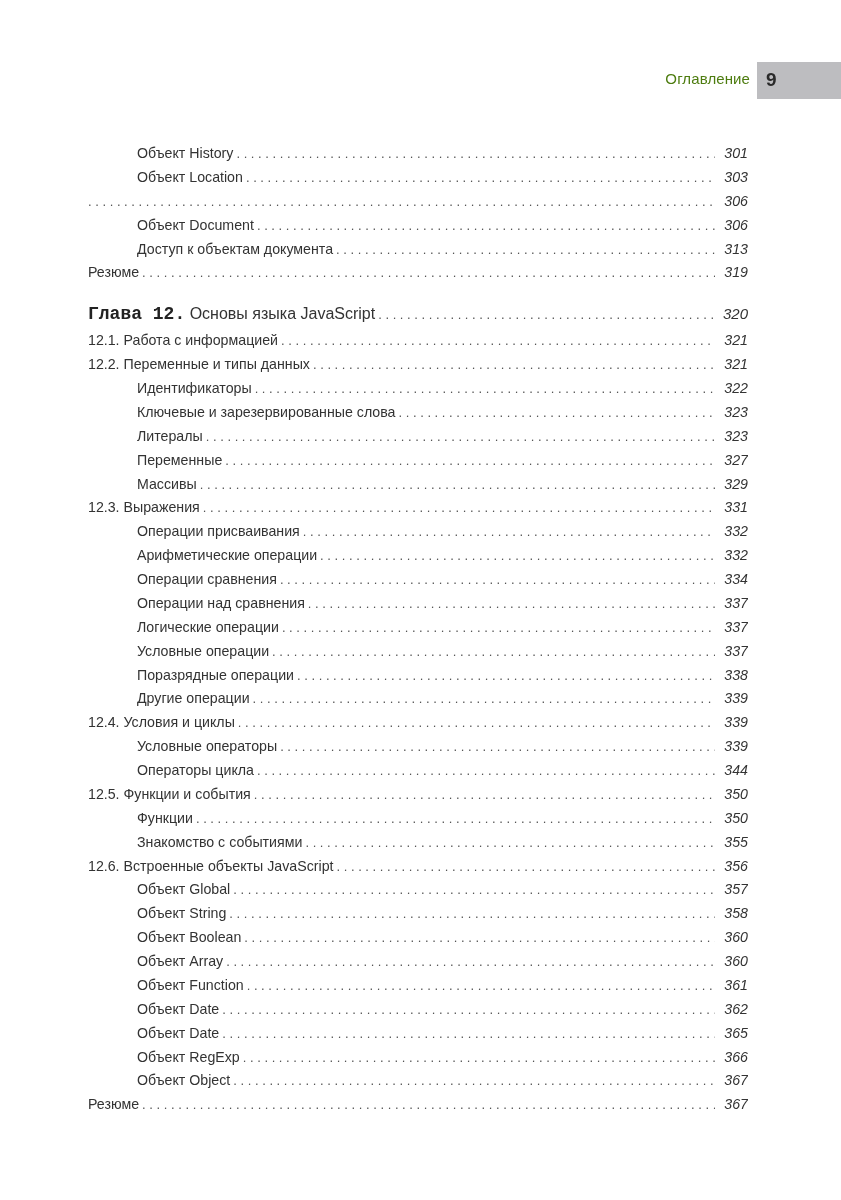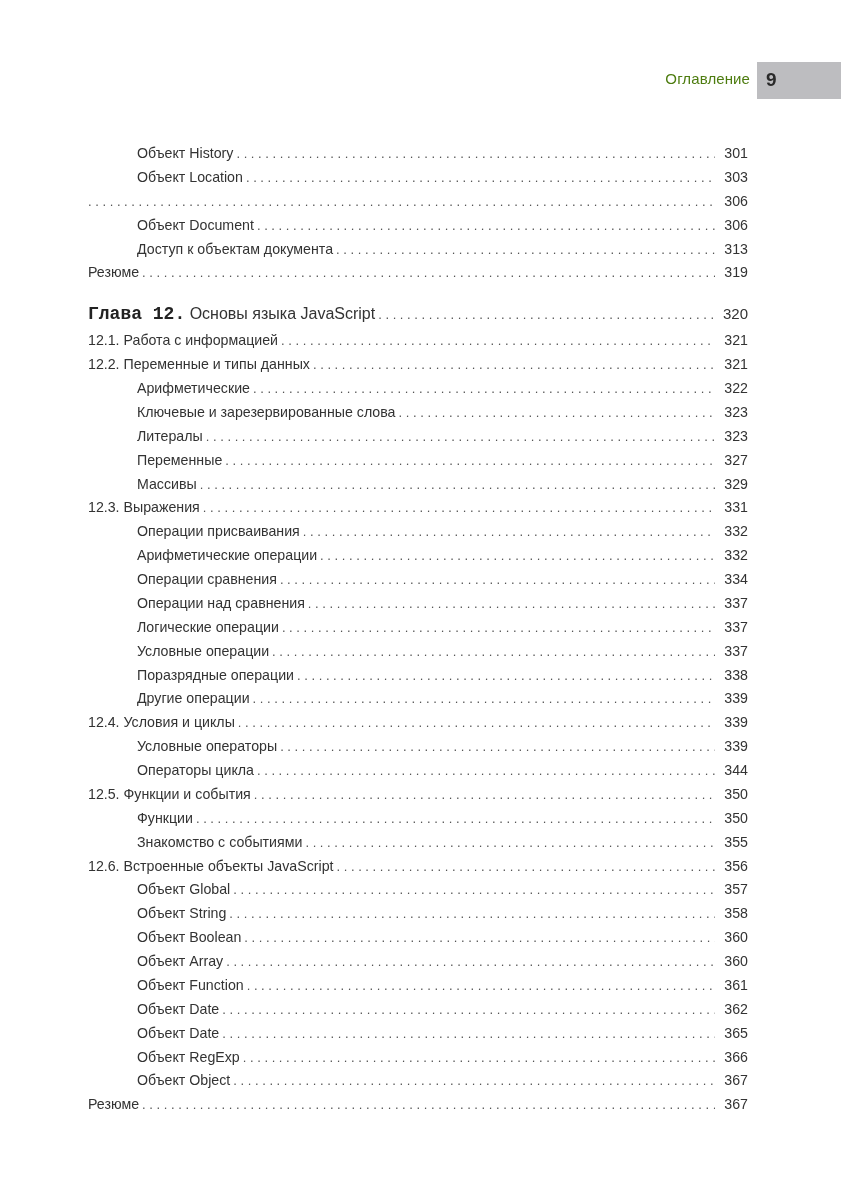--- a/index.html
+++ b/index.html
@@ -27,21 +27,21 @@
   .row.l2 { padding-left:49px; }
   .row .t { flex:0 0 auto; padding-right:3px; }
   .row .d {
     flex:1 1 auto; overflow:hidden; color:#555; letter-spacing:3.2px; font-size:13px;
   }
   .row .d::before {
     content:". . . . . . . . . . . . . . . . . . . . . . . . . . . . . . . . . . . . . . . . . . . . . . . . . . . . . . . . . . . . . . . . . . . . . . . . . . . . . . . . . . . . . . . . . . . . . . . . . . . . . . . . . . . . . . . . . . . . . . . . . . . . . . . . . . . . . .";
     letter-spacing:0; word-spacing:0;
     font-size:13px;
   }
-  .row .p { flex:0 0 auto; padding-left:3px; text-align:right; width:30px; }
+  .row .p { flex:0 0 auto; padding-left:3px; text-align:right; width:30px;font-style:italic; }
   .row.chapter {
     font-size:16px; height:30px; line-height:30px; margin-top:14px; margin-bottom:0;
   }
   .row.chapter .t .bold { font-weight:bold; font-size:18px; color:#222;font-family:Liberation Mono, monospace; }
   .row.chapter .t .rest { font-weight:normal; font-size:16px; color:#333; }
   .row.chapter .p { font-size:15px; }
 </style>
 </head>
 <body>
 
@@ -99,21 +99,21 @@
         <span class="t">12.1. Работа с информацией</span>
         <span class="d"></span>
         <span class="p">321</span>
       </div>
       <div class="row">
         <span class="t">12.2. Переменные и типы данных</span>
         <span class="d"></span>
         <span class="p">321</span>
       </div>
       <div class="row l2">
-        <span class="t">Арифметические</span>
+        <span class="t">Идентификаторы</span>
         <span class="d"></span>
         <span class="p">322</span>
       </div>
       <div class="row l2">
         <span class="t">Ключевые и зарезервированные слова</span>
         <span class="d"></span>
         <span class="p">323</span>
       </div>
       <div class="row l2">
         <span class="t">Литералы</span>

